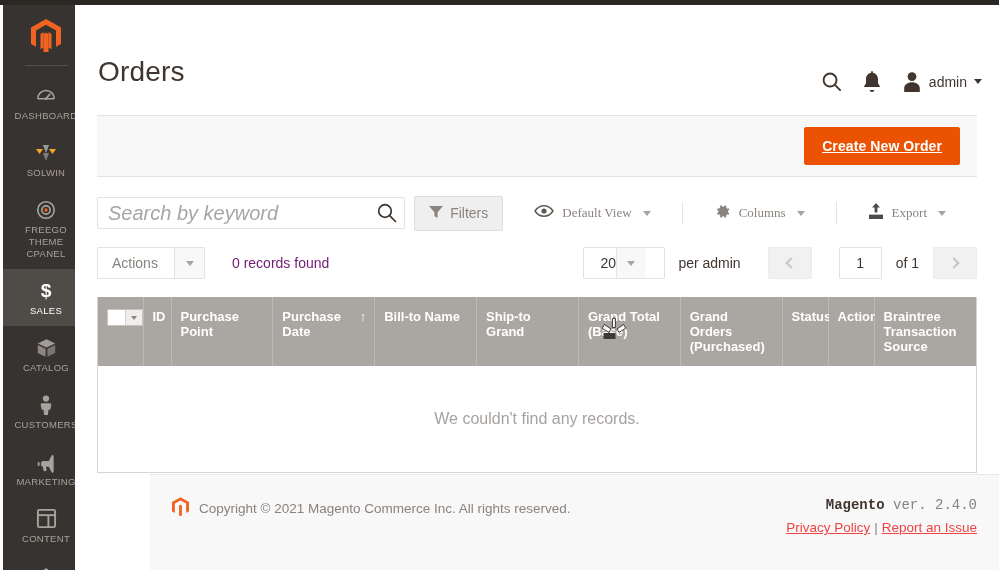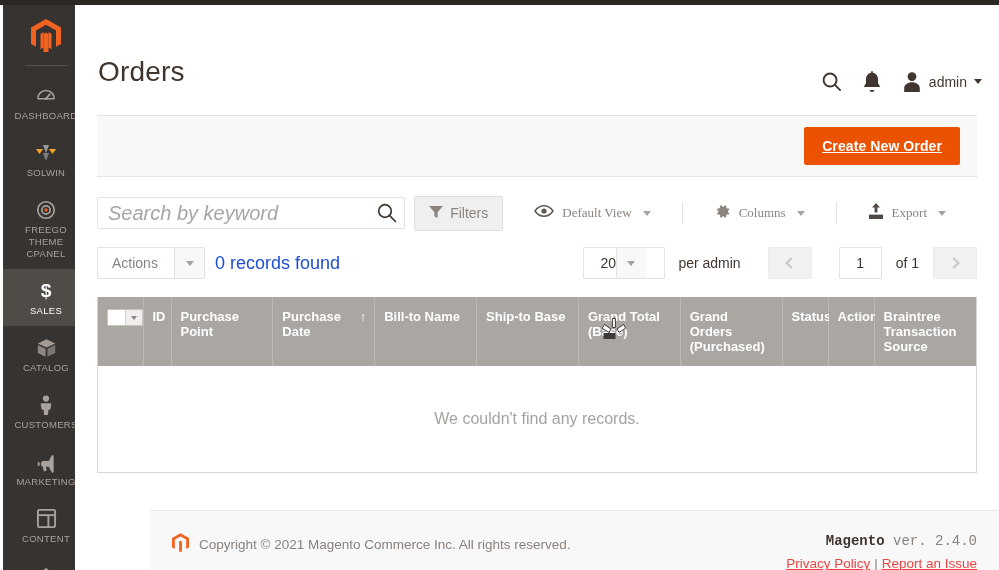--- a/index.html
+++ b/index.html
@@ -129,21 +129,21 @@
     background:#fff; border-radius:1px; height:32px;
   }
   .select-label {
     display:flex; align-items:center; padding:0 14px; font-size:14px; color:#8a837e;
     min-width:76px;
   }
   .select-arrow {
     width:30px; border-left:1px solid #e3e3e3; background:#f8f8f8;
     display:flex; align-items:center; justify-content:center; cursor:pointer;
   }
-  .records-found { margin-left:10px; font-size:18px; color:#1d4ed8; }
+  .records-found { margin-left:27px; font-size:14px; color:#701a75; }
   .pager { margin-left:auto; display:flex; align-items:center; }
   .per-page-sel { width:82px; }
   .per-page-sel .select-label { min-width:0; padding:0 0 0 16px; color:#41362f; }
   .per-page-label { margin-left:13px; font-size:14px; color:#41362f; }
   .pg-arrow {
     width:44px; height:32px; background:#f2f1f1; border:1px solid #ececec;
     display:flex; align-items:center; justify-content:center; cursor:pointer;
     border-radius:1px;
   }
   .pg-arrow.first { margin-left:27px; }
@@ -192,21 +192,21 @@
   }
 
   
   .cursor-artifact {
     position:absolute; left:524px; top:312px; width:30px; height:30px;
     pointer-events:none;
   }
 
   
   .footer {
-    position:absolute; left:75px; right:0; bottom:0; height:60px;
+    position:absolute; left:75px; right:0; bottom:0; height:96px;
     background:#f8f8f8; border-top:1px solid #e8e8e8; padding:22px;
   }
   .footer-inner { display:flex; align-items:flex-start; }
   .copyright {
     display:flex; align-items:center; gap:10px; font-size:13.5px; color:#8a837e;
   }
   .footer-right { margin-left:auto; text-align:right; }
   .ver-line { font-size:14px; color:#8a837e;font-family:Liberation Mono, monospace; }
   .ver-line b { color:#41362f; font-weight:700; }
   .footer-links { margin-top:7px; font-size:13.5px; }
@@ -477,21 +477,21 @@
               <span>Purchase Point</span>
             </th>
             <th>
               <span>Purchase Date</span>
               <span class="sort-arrow">↑</span>
             </th>
             <th>
               <span>Bill-to Name</span>
             </th>
             <th>
-              <span>Ship-to Base</span>
+              <span>Ship-to Grand</span>
             </th>
             <th>
               <span>Grand Total (Base)</span>
             </th>
             <th>
               <span>Grand Orders (Purchased)</span>
             </th>
             <th class="col-status">
               <span>Status</span>
             </th>

